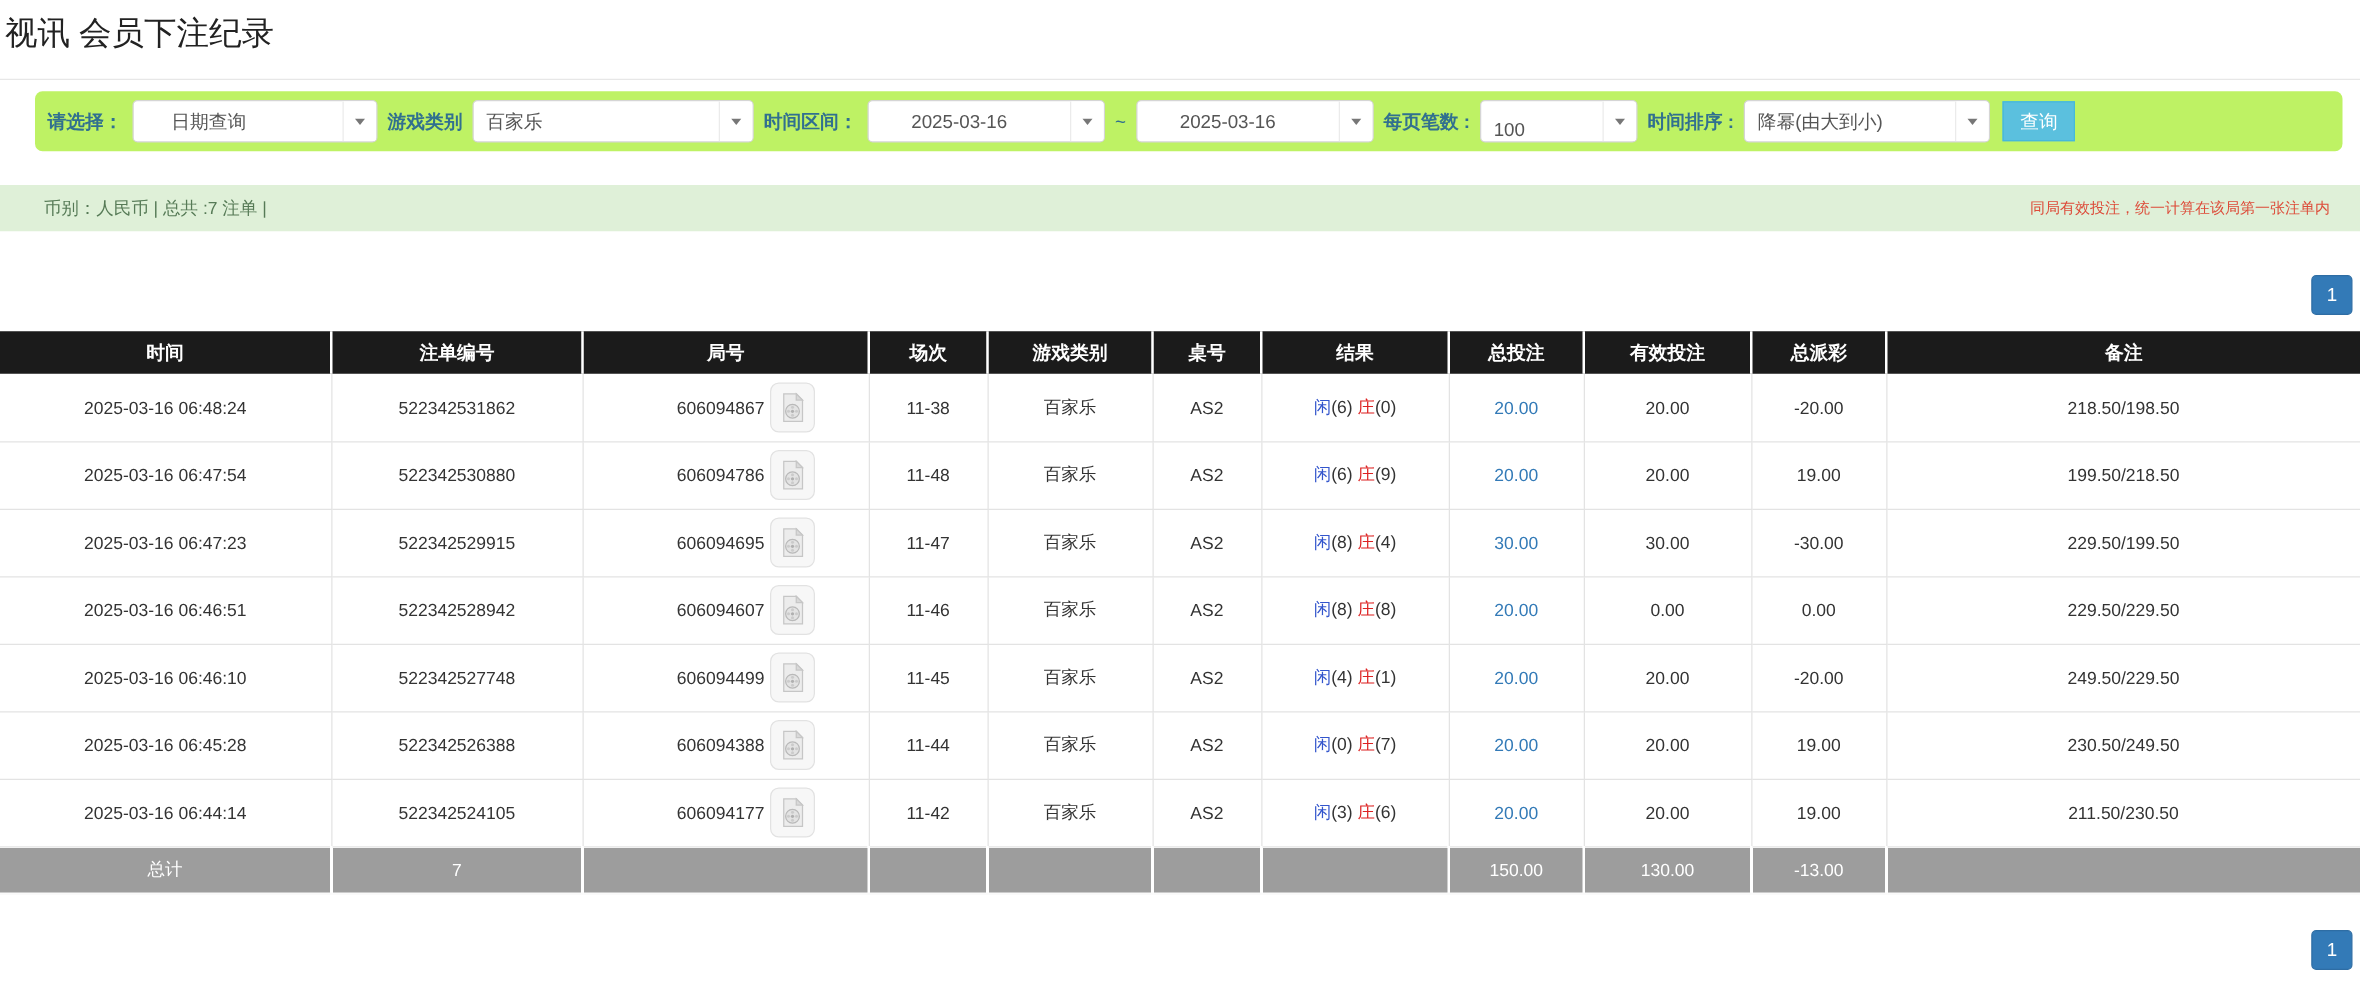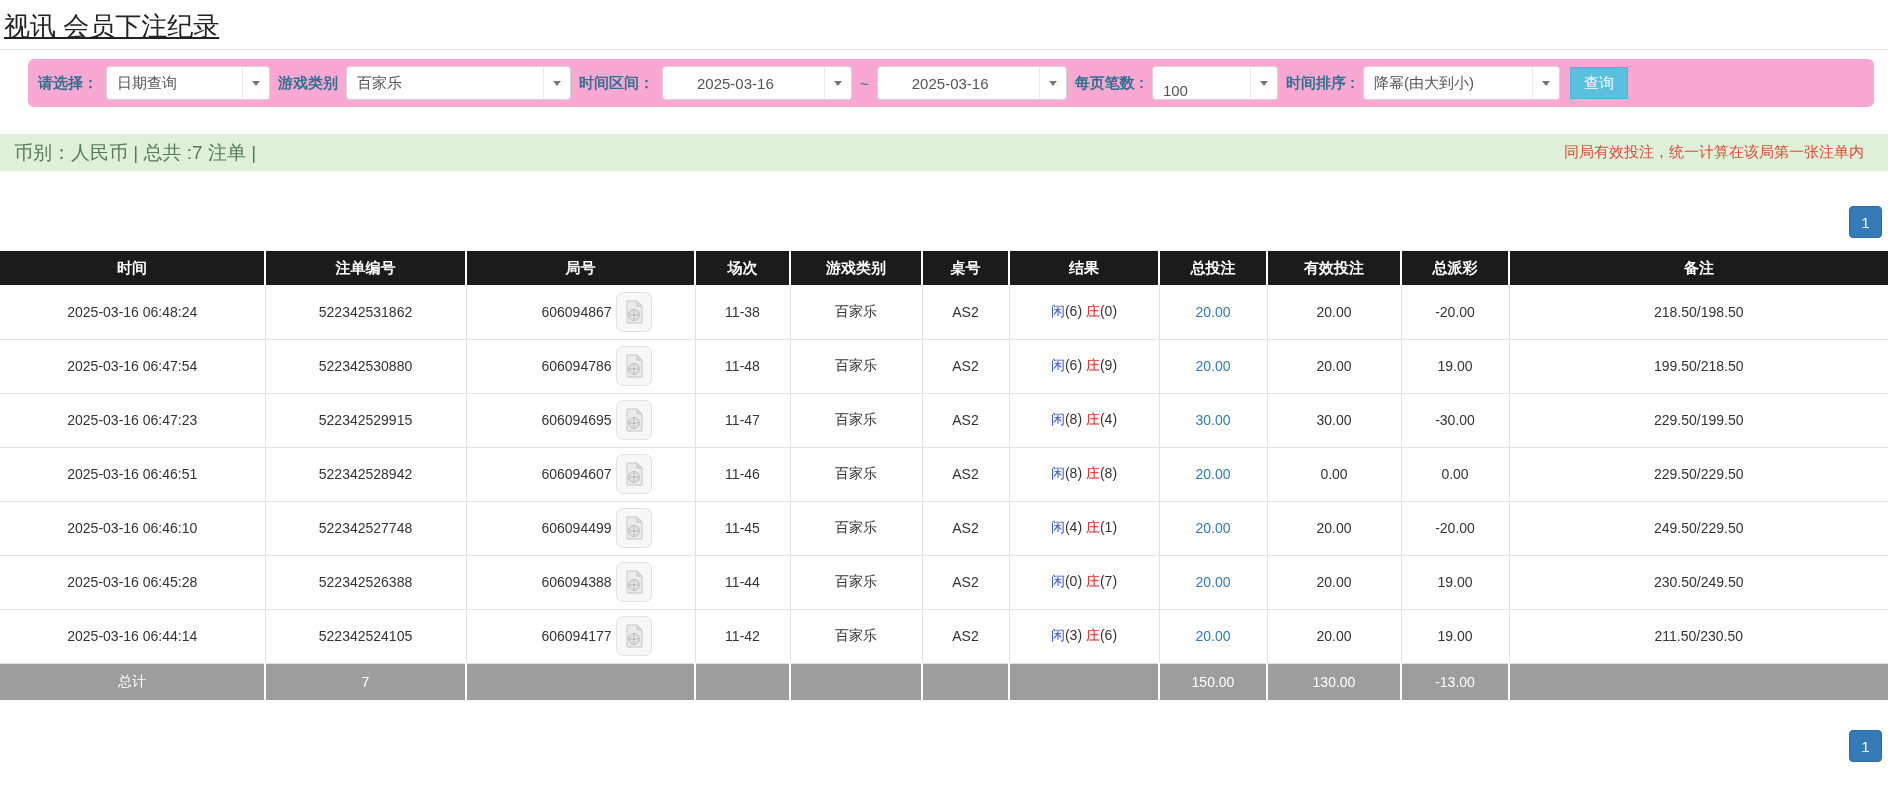--- a/index.html
+++ b/index.html
@@ -1,46 +1,46 @@
 <!DOCTYPE html>
 <html><head>
 <meta charset="utf-8">
 <style>
   * { box-sizing: border-box; }
   html,body { margin:0; padding:0; background:#fff; }
   body { font-family:"Liberation Sans","DejaVu Sans",sans-serif; }
   .page { width:1888px; height:800px; overflow:hidden; background:#fff; position:relative; }
 
   
-  .page-title { font-size:26px; font-weight:400; color:#222; padding:9px 0 5px 4px;
-                border-bottom:1px solid #e7e7e7;text-decoration:underline; }
-
-  
-  .filter-bar { margin:9px 14px 0 28px; background:#f9a8d4; border-radius:6px; height:48px;
+  .page-title { font-size:26px; font-weight:400; color:#222; padding:9px 0 19px 4px;
+                border-bottom:1px solid #e7e7e7; }
+
+  
+  .filter-bar { margin:9px 14px 0 28px; background:#bef264; border-radius:6px; height:48px;
                 display:flex; align-items:center; padding:0 10px; gap:8px; }
   .flabel { font-size:15px; font-weight:700; color:#31708f; white-space:nowrap; }
   .sel { display:inline-flex; align-items:center; height:34px; background:#fff;
          border:1px solid #d5d5d5; border-radius:4px; overflow:hidden; cursor:pointer; flex:none; }
   .sel-text { padding:0 10px; font-size:15px; color:#555; flex:1; text-align:left; white-space:nowrap; }
   .sel-arrow { width:27px; align-self:stretch; display:flex; align-items:center; justify-content:center;
                border-left:1px solid #ebebeb; background:#fff; }
   .sel-arrow::after { content:""; width:0; height:0; border-left:4px solid transparent;
                       border-right:4px solid transparent; border-top:5px solid #777; }
-  .w-choose { width:164px; } .w-game { width:225px; } .w-date { width:190px;padding-left:24px; }
+  .w-choose { width:196px;padding-left:20px; } .w-game { width:225px; } .w-date { width:190px;padding-left:24px; }
   .w-size { width:126px;align-items:flex-end; } .w-sort { width:197px; }
   .tilde { font-size:15px; color:#31708f; }
   .btn-search { background:#5bc0de; border:1px solid #46b8da; color:#fff; font-size:15px;
                 border-radius:0; height:32px; padding:0 13px; cursor:pointer; margin-left:2px;
                 font-family:inherit; }
 
   
   .info-bar { margin-top:27px; height:37px; background:#dff0d8; display:flex; align-items:center;
               justify-content:space-between; padding:0 24px 0 14px; }
-  .info-left { font-size:19px; color:#567a56; }
-  .info-note { font-size:15px; color:#dd4b39; }
+  .info-left { font-size:14px; color:#567a56;margin-left:21px; }
+  .info-note { font-size:12px; color:#dd4b39; }
 
   
   .pager { display:flex; justify-content:flex-end; padding-right:6px; }
   .pager.top { margin-top:35px; }
   .pager.bottom { margin-top:28px; }
   .pager-btn { min-width:33px; height:32px; background:#337ab7; border:1px solid #2e6da4;
                border-radius:4px; color:#fff; font-size:15px; display:flex; align-items:center;
                justify-content:center; cursor:pointer; }
 
   

